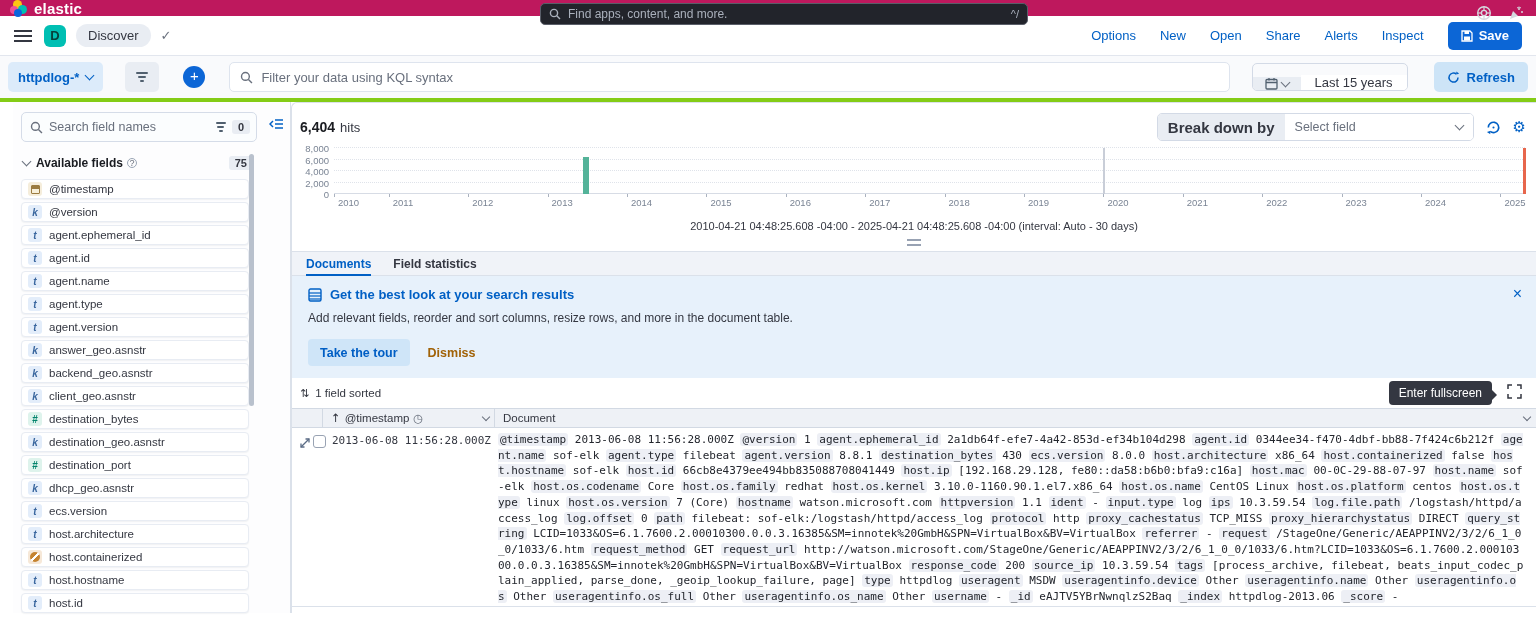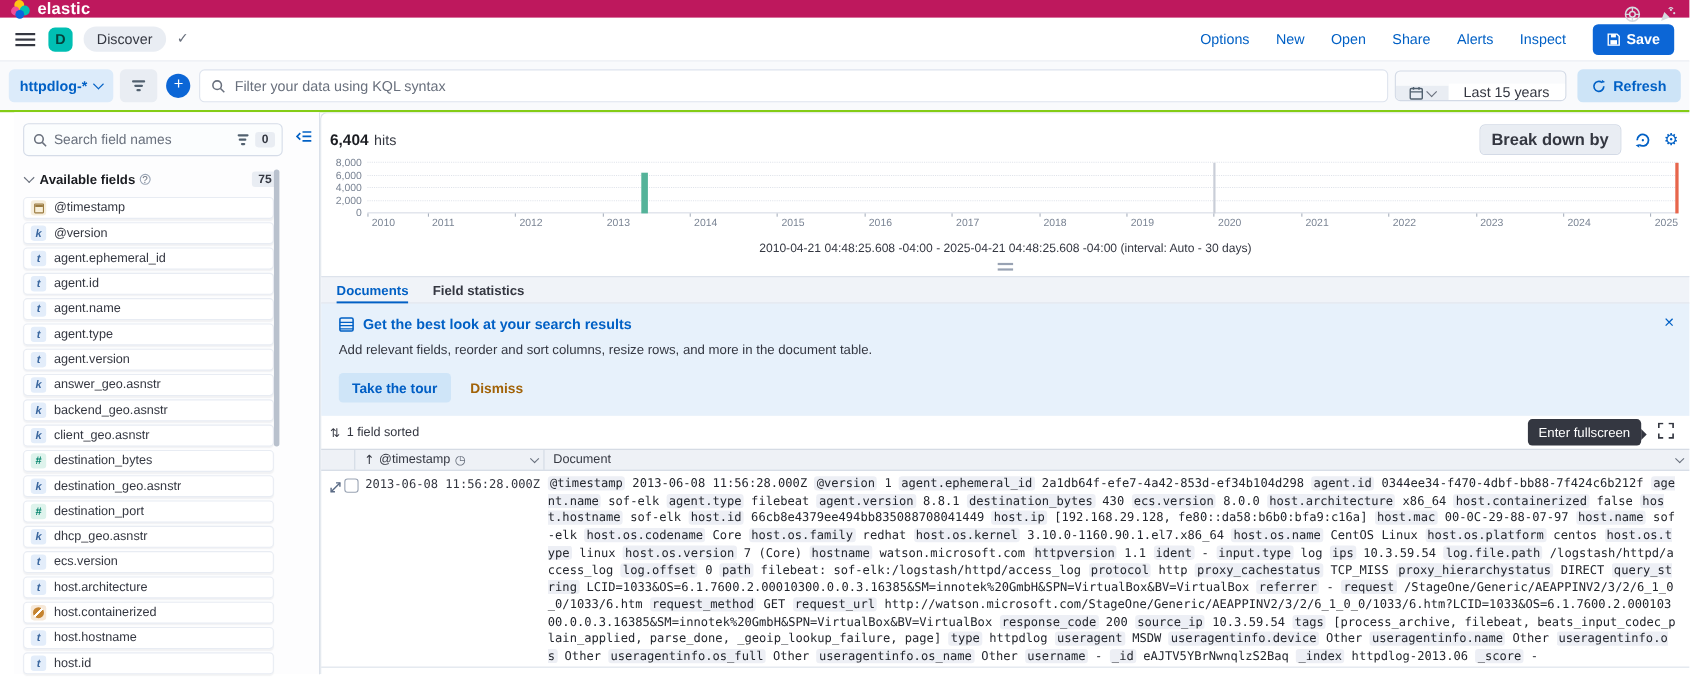--- a/index.html
+++ b/index.html
@@ -30,21 +30,21 @@
   .app-badge { width:22px; height:22px; border-radius:6px; background:#00bfb3; color:#05413b; font-weight:bold;
     font-size:13px; display:flex; align-items:center; justify-content:center; margin-left:12px; }
   .crumb-pill { margin-left:10px; background:#e9edf3; border-radius:13px; padding:4px 12px; font-size:13px; color:#343741; }
   .crumb-check { margin-left:10px; color:#69707d; font-size:13px; }
   .nav-right { margin-left:auto; display:flex; align-items:center; gap:24px; }
   .nav-link { color:#0160c5; font-size:13px; cursor:pointer; }
   .save-btn { background:#0c66d6; color:#fff; font-size:13px; font-weight:bold; border-radius:5px;
     height:28px; padding:0 13px; display:flex; align-items:center; gap:6px; cursor:pointer; }
 
   
-  .querybar { height:46px; background:#f9fafc; border-bottom:2px solid #84cc16; display:flex; align-items:center; padding:0 8px; gap:6px; }
+  .querybar { height:46px; background:#f9fafc; border-bottom:4px solid #84cc16; display:flex; align-items:center; padding:0 8px; gap:22px; }
   .dataview { background:#dcebfa; border-radius:5px; height:30px; padding:0 10px; display:flex; align-items:center; gap:7px;
     color:#0160c5; font-weight:bold; font-size:13px; cursor:pointer; }
   .sq-btn { background:#e9edf3; border-radius:5px; height:30px; width:34px; display:flex; align-items:center; justify-content:center; cursor:pointer; }
   .funnel { display:flex; flex-direction:column; align-items:center; gap:2px; }
   .funnel i { height:2px; background:#51606f; border-radius:1px; display:block; }
   .plus-btn { width:22px; height:22px; border-radius:50%; background:#0c66d6; color:#fff; font-size:15px; line-height:20px;
     text-align:center; cursor:pointer; margin:0 2px; }
   .kql { flex:1; height:30px; background:#fff; border:1px solid #dee4ee; border-radius:5px; display:flex; align-items:center;
     padding:0 10px; gap:8px; }
   .kql .ph { color:#69707d; font-size:13px; }
@@ -168,20 +168,28 @@
 <div class="topbar">
   <div class="brand">
     <span class="logo">
         <i class="l1"></i>
         <i class="l2"></i>
         <i class="l3"></i>
         <i class="l4"></i>
       </span>
     <span class="brand-name">elastic</span>
   </div>
+  <div class="top-search">
+    <svg width="12" height="12" viewBox="0 0 12 12">
+        <circle cx="5" cy="5" r="3.6" fill="none" stroke="#aab0bc" stroke-width="1.4"></circle>
+        <line x1="7.8" y1="7.8" x2="11" y2="11" stroke="#aab0bc" stroke-width="1.4"></line>
+      </svg>
+    <span class="ph">Find apps, content, and more.</span>
+    <span class="kbd">^/</span>
+  </div>
   <div class="top-icons">
     <svg width="16" height="16" viewBox="0 0 16 16">
         <circle cx="8" cy="8" r="6.3" fill="none" stroke="#d6d9df" stroke-width="1.4"></circle>
         <circle cx="8" cy="8" r="2.6" fill="none" stroke="#d6d9df" stroke-width="1.4"></circle>
         <line x1="8" y1="1.7" x2="8" y2="5.4" stroke="#d6d9df" stroke-width="1.2"></line>
         <line x1="8" y1="10.6" x2="8" y2="14.3" stroke="#d6d9df" stroke-width="1.2"></line>
         <line x1="1.7" y1="8" x2="5.4" y2="8" stroke="#d6d9df" stroke-width="1.2"></line>
         <line x1="10.6" y1="8" x2="14.3" y2="8" stroke="#d6d9df" stroke-width="1.2"></line>
       </svg>
     <svg width="16" height="16" viewBox="0 0 16 16">
@@ -373,20 +381,24 @@
   </div>
 
   <div class="main">
 
     <div class="hits-row">
       <span class="hits-num">6,404</span>
       <span class="hits-lbl">hits</span>
       <div class="hits-right">
         <div class="brkdwn">
           <span class="lbl">Break down by</span>
+          <span class="sel">
+            <span>Select field</span>
+            <i class="chev"></i>
+          </span>
         </div>
         <span class="icon-btn">
           <svg width="15" height="15" viewBox="0 0 13 13">
               <path d="M2 6.5 a4.5 4.5 0 1 1 1.6 3.4" fill="none" stroke="#0160c5" stroke-width="1.4"></path>
               <path d="M3.8 12.4 l-0.4-2.8 -2.6 0.8 Z" fill="#0160c5"></path>
               <circle cx="6.5" cy="6.5" r="0.9" fill="#0160c5"></circle>
             </svg>
         </span>
         <span class="icon-btn glyph">⚙</span>
       </div>

